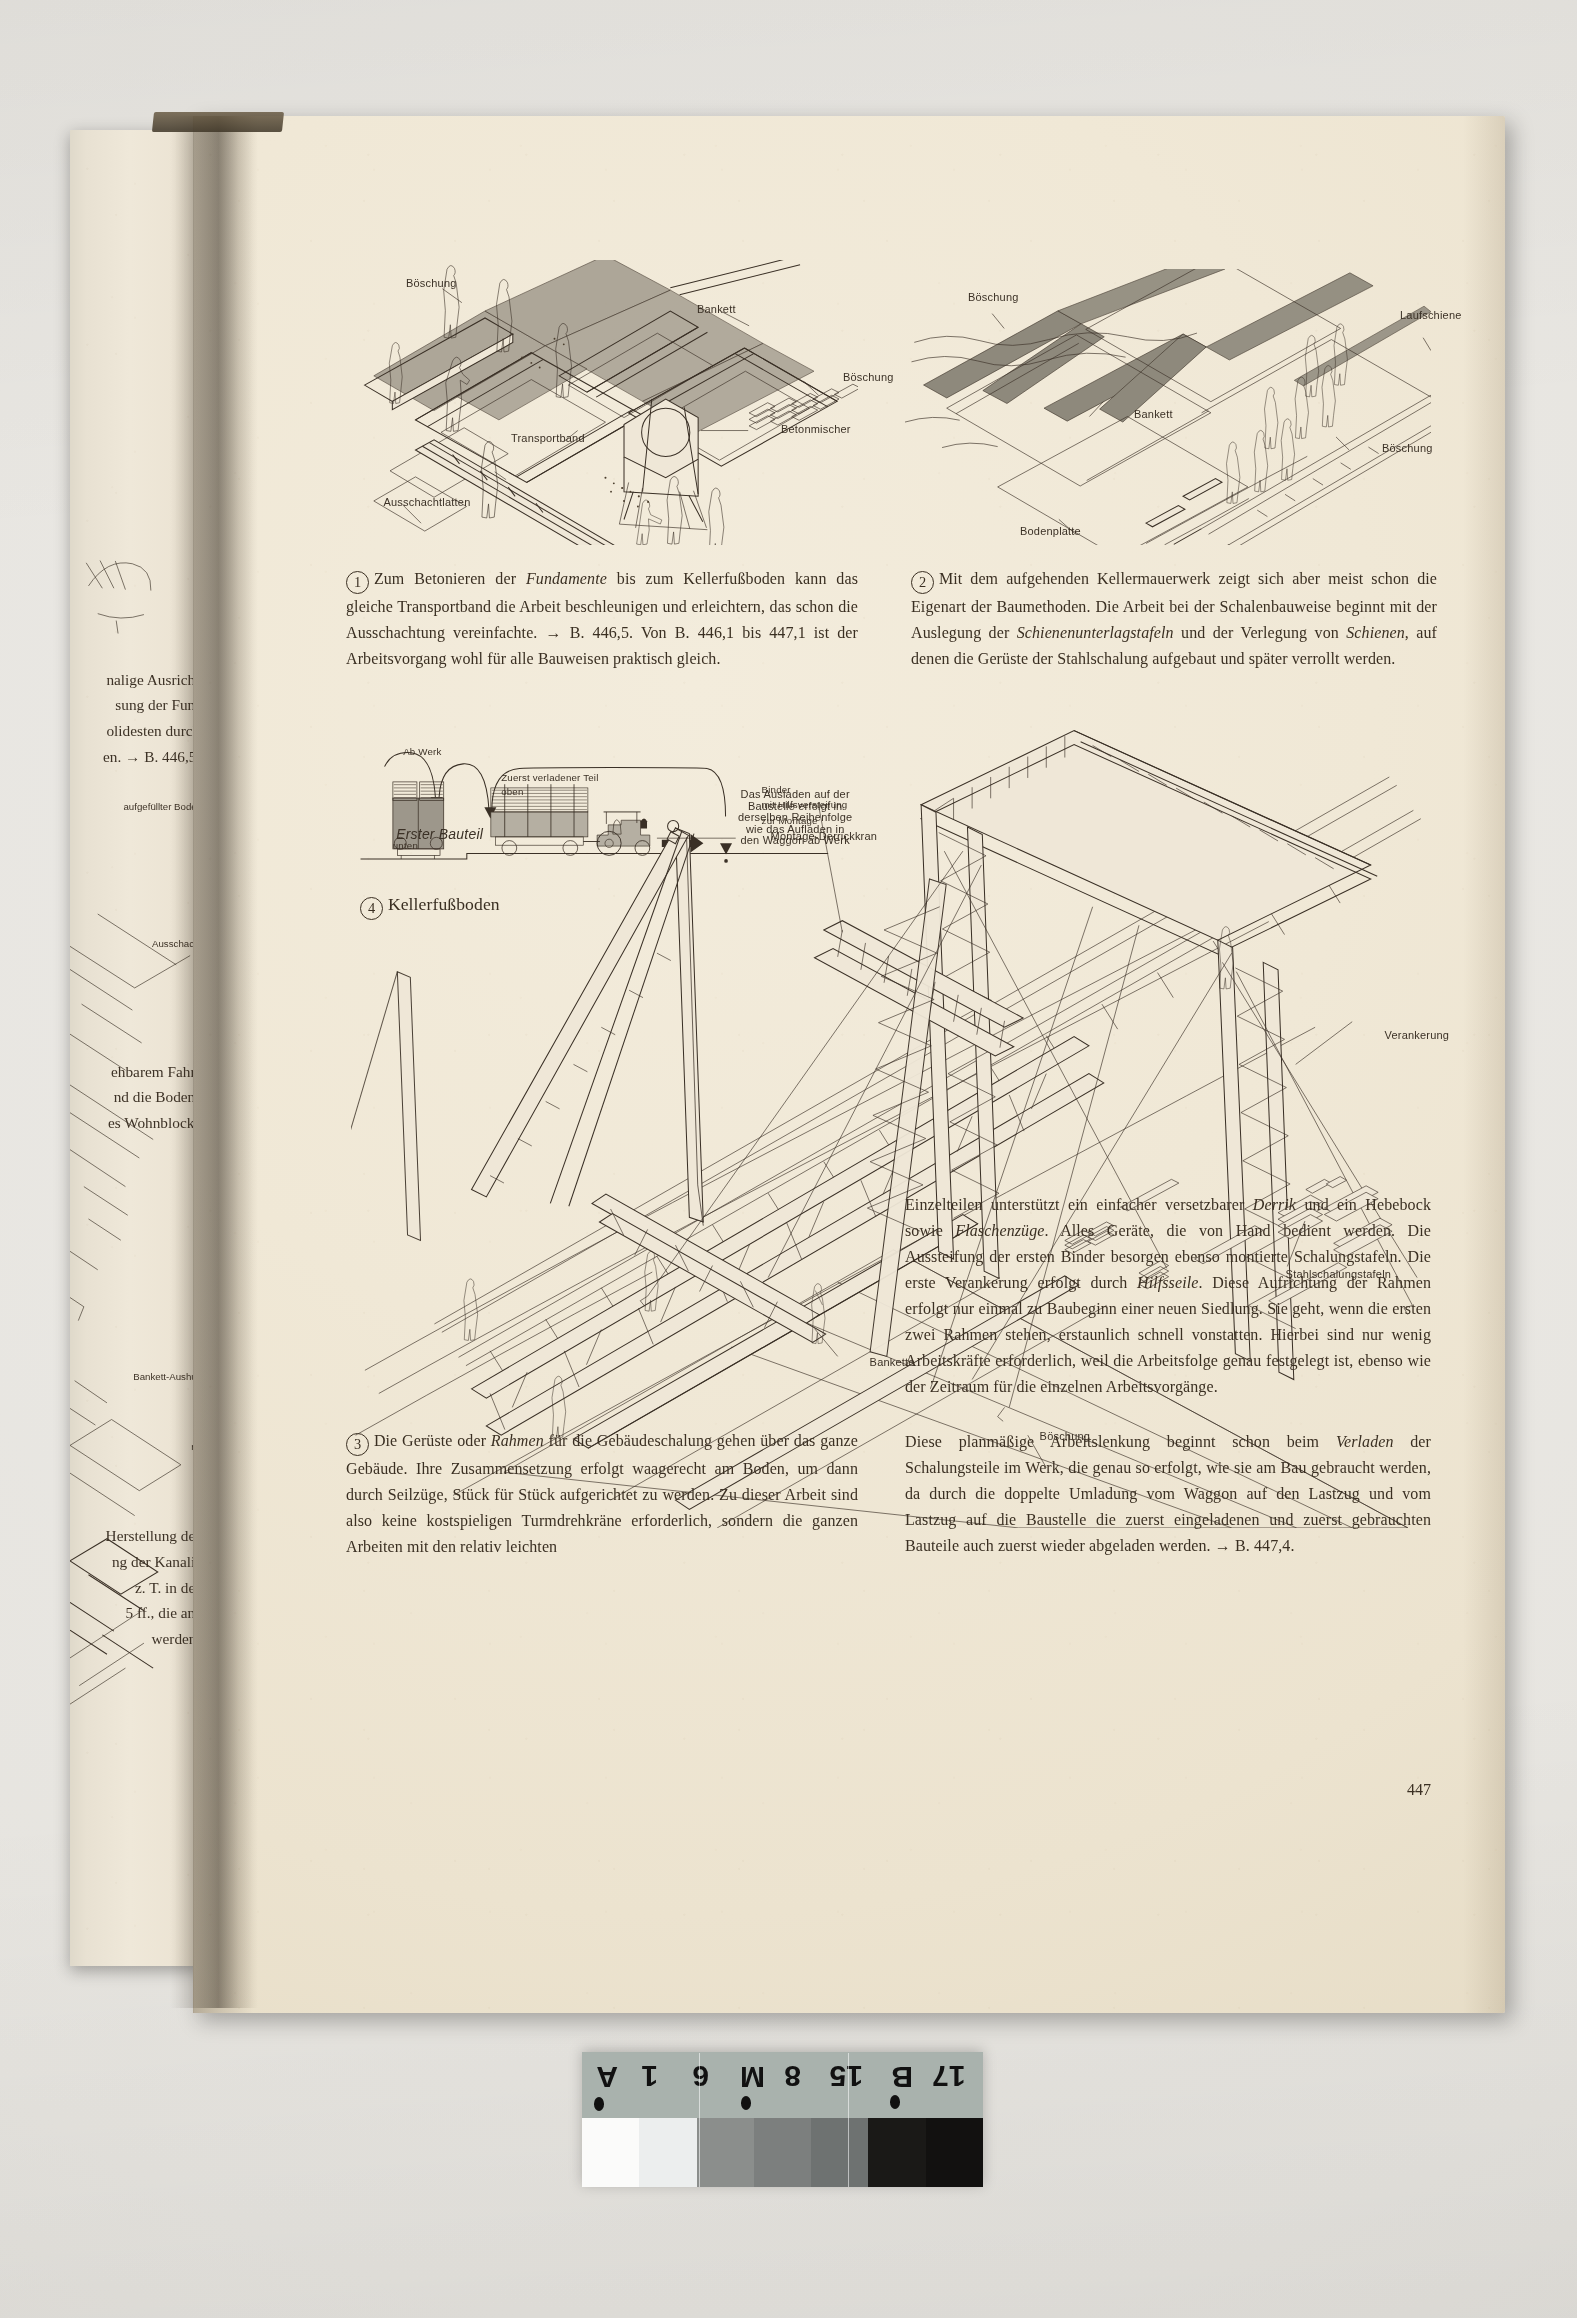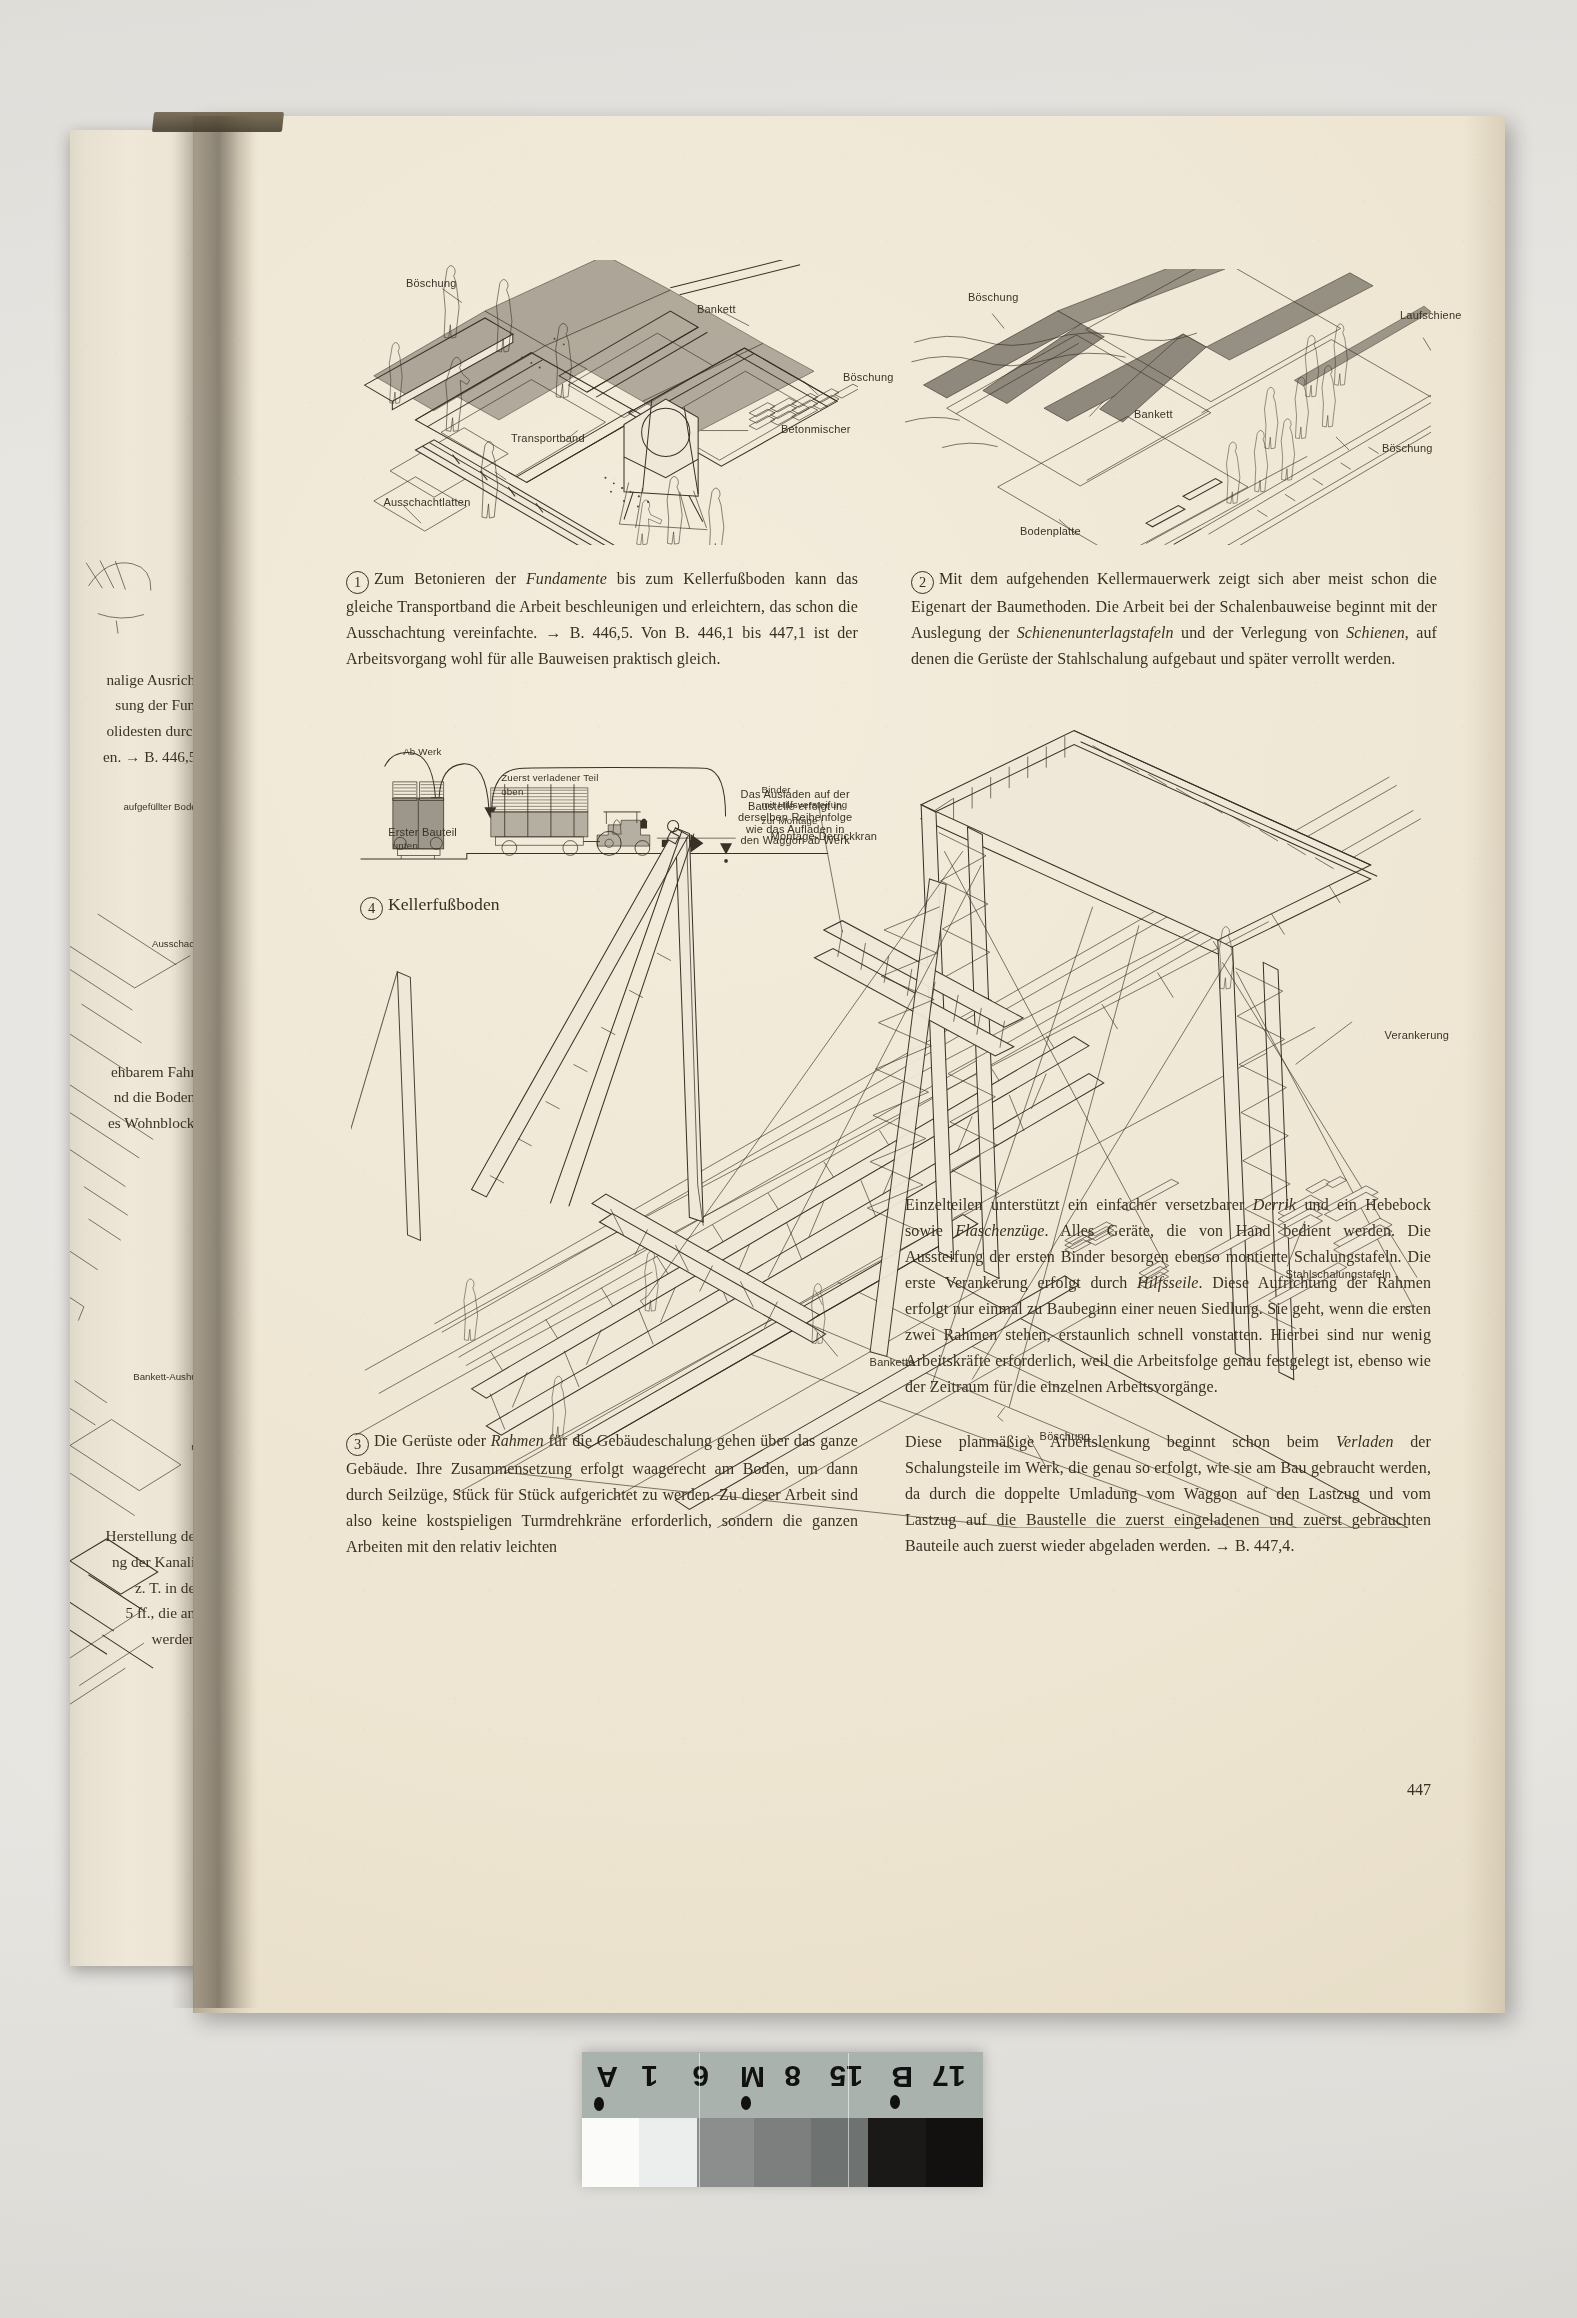--- a/index.html
+++ b/index.html
@@ -497,21 +497,21 @@
           <g fill="#3a3026">
             <path d="M660 220 l62 0 l0 -12 l28 20 l-28 20 l0 -12 l-62 0 Z"></path>
           </g>
 
           <circle cx="799" cy="266" r="4" fill="#3a3026"></circle>
         </svg>
 
         <span class="dlabel" style="left:16px;top:8.3px;font-size:9.7px;">Ab Werk</span>
         <span class="dlabel" style="left:114px;top:34px;font-size:9.7px;">Zuerst verladener Teil</span>
         <span class="dlabel" style="left:114px;top:48px;font-size:9.7px;">oben</span>
-        <span class="dlabel" style="left:1px;top:88px;font-size:11px;">Erster Bauteil</span>
+        <span class="dlabel" style="left:9px;top:88px;font-size:14px;font-style:italic;">Erster Bauteil</span>
         <span class="dlabel" style="left:5.6px;top:102px;font-size:9.7px;">unten</span>
         <span class="dlabel sm" style="left:350px;top:51px;width:116px;font-size:11px;line-height:11.6px;">Das Ausladen auf der Baustelle erfolgt in derselben Reihenfolge wie das Aufladen in den Waggon ab Werk</span>
       </div>
 
       <div style="position:absolute;left:14px;top:631px;" class="body-text">
         <span class="num-circle">4</span><span style="font-size:17.6px;">Kellerfußboden</span>
       </div>
 
       <div class="illus" style="left:4.6px;top:452px;width:1080px;height:816px;">
         <svg width="1080" height="816" viewBox="0 0 2330 1760">

